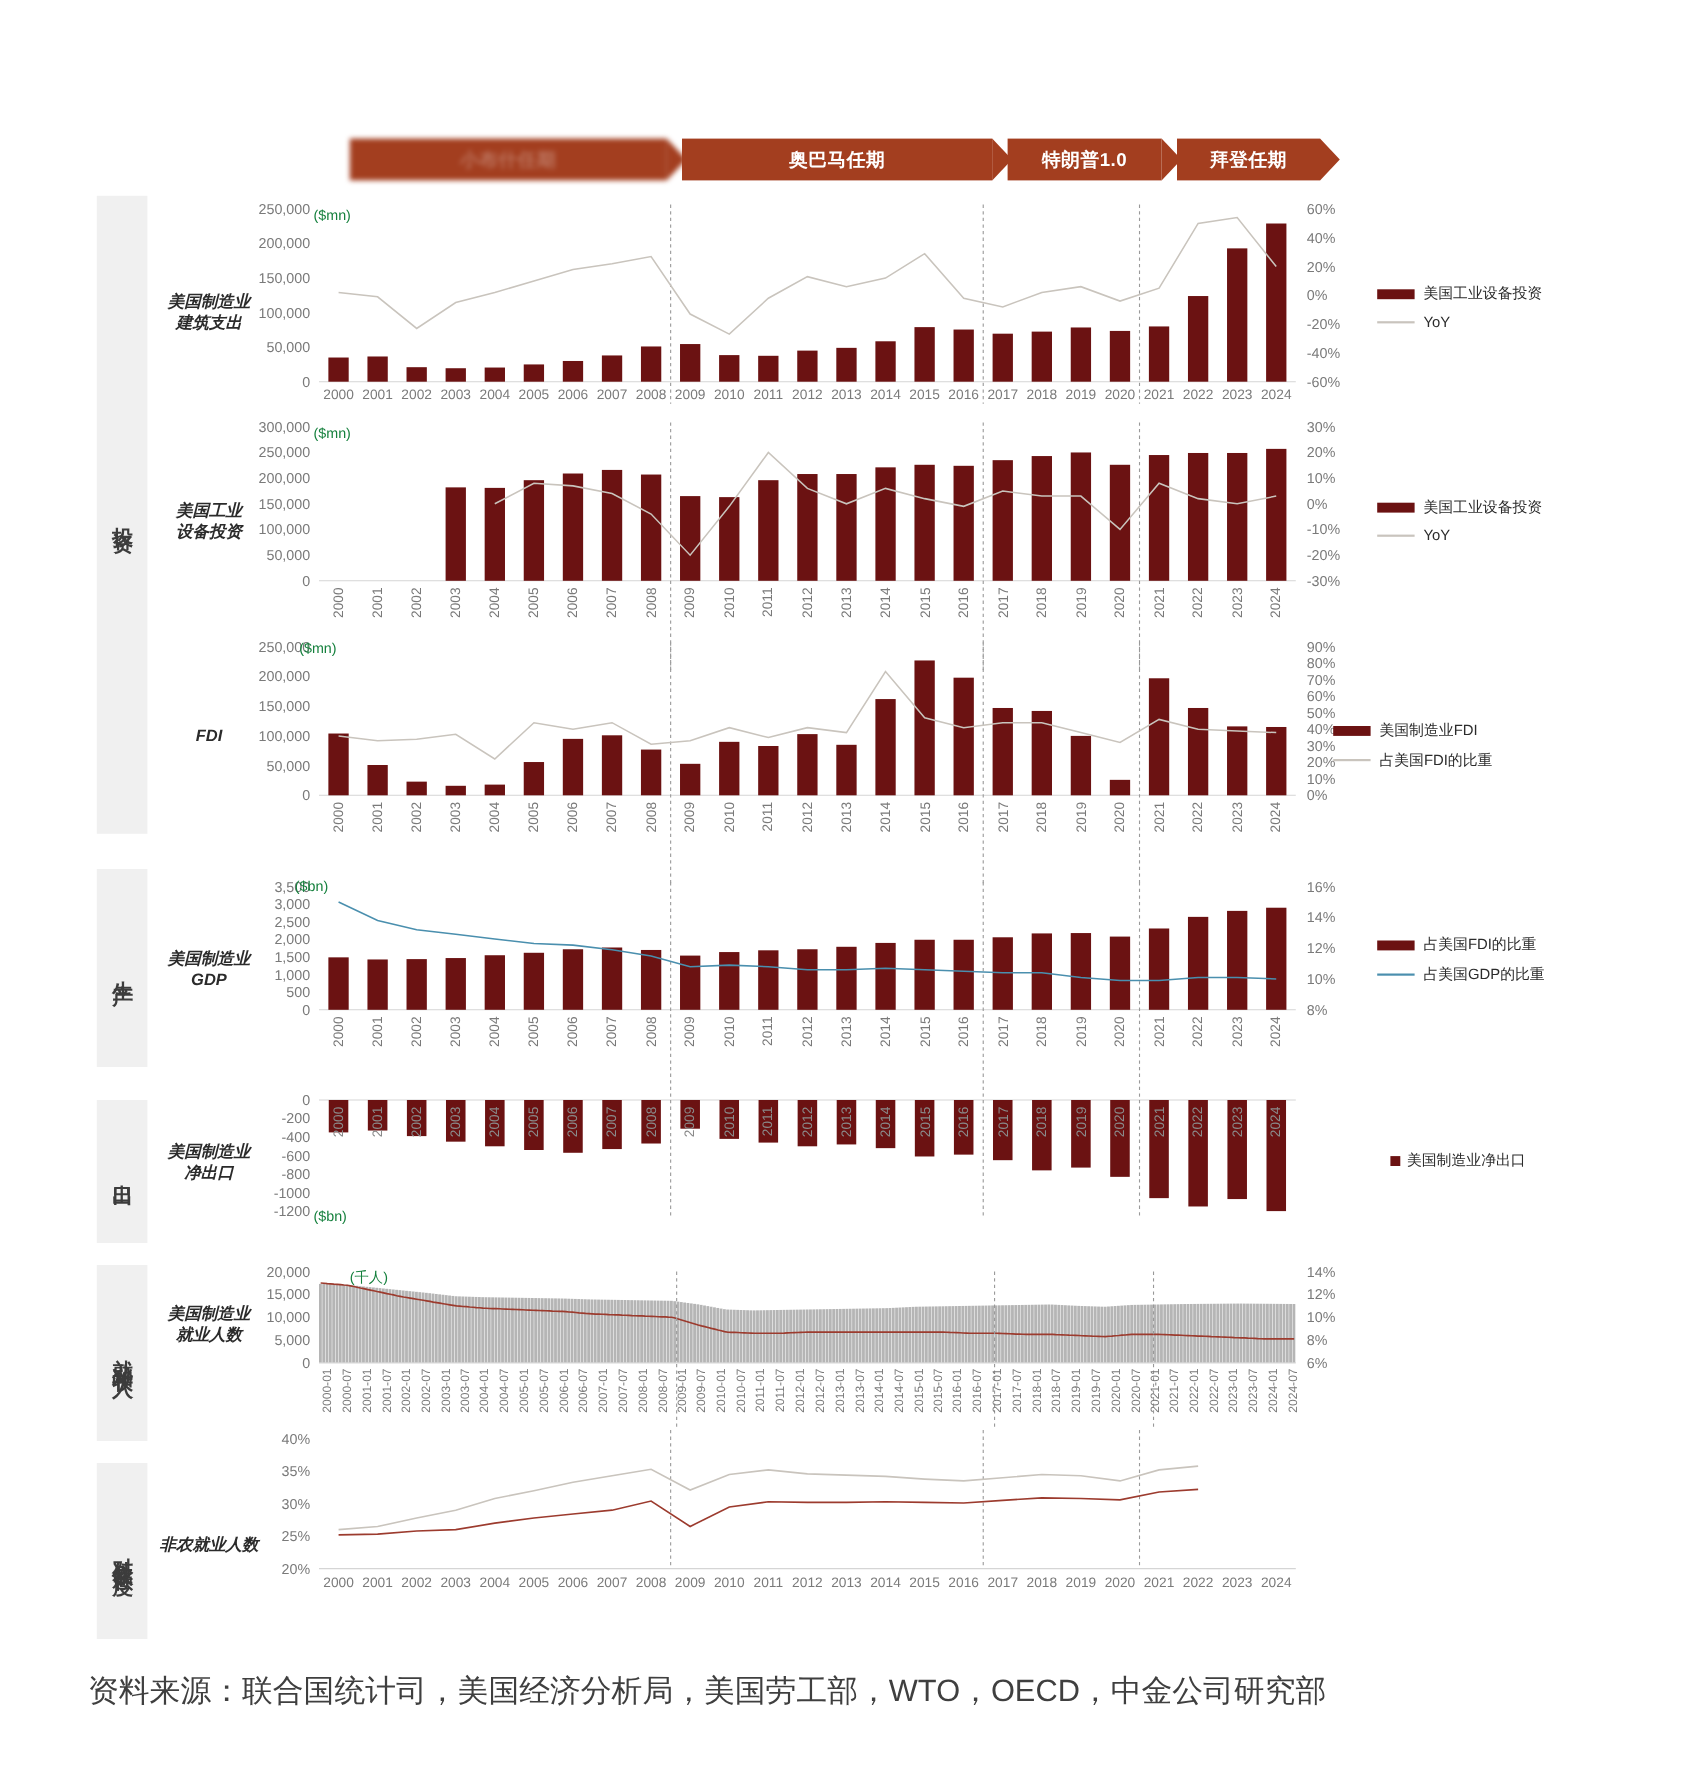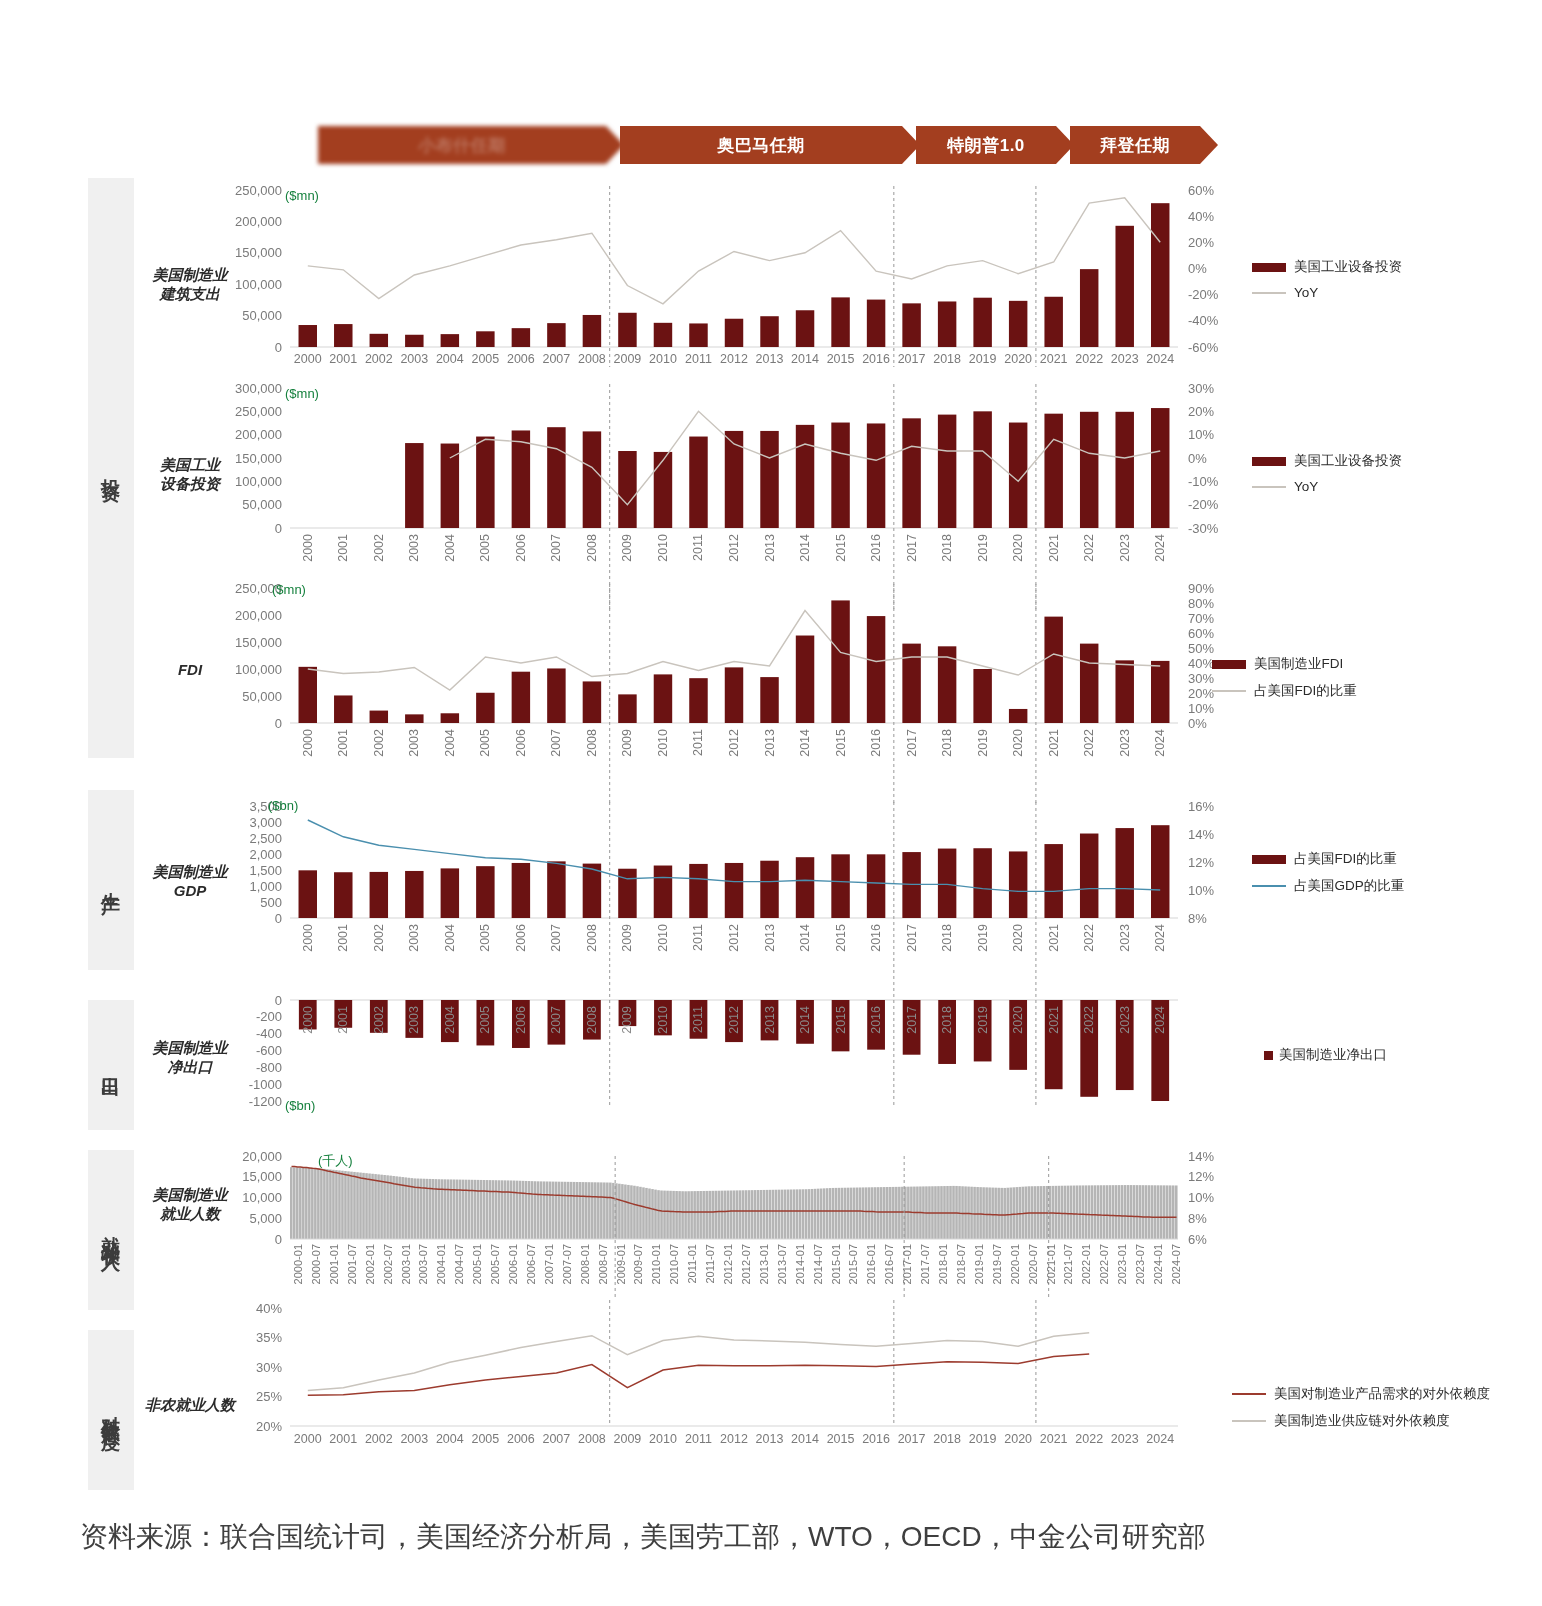--- a/index.html
+++ b/index.html
@@ -729,30 +729,20 @@
         <span class="swline" style="border-top-color: rgb(74, 143, 174);"></span>
         <span>占美国GDP的比重</span>
       </div>
     </div>
   <div class="legend" id="legend-netexport" style="left:1252px;top:1046px;text-align:right;">
       <div class="item">
         <span class="swsq" style="background: rgb(107, 18, 18); margin-left: 12px; margin-right: 6px;"></span>
         <span>美国制造业净出口</span>
       </div>
     </div>
-  <div class="legend" id="legend-dependency" style="left:1232px;top:1385px;">
-      <div class="item">
-        <span class="swline" style="border-top-color: rgb(156, 59, 46);"></span>
-        <span>美国对制造业产品需求的对外依赖度</span>
-      </div>
-      <div class="item">
-        <span class="swline" style="border-top-color: rgb(201, 196, 189);"></span>
-        <span>美国制造业供应链对外依赖度</span>
-      </div>
-    </div>
 
   <div class="source">资料来源：联合国统计司，美国经济分析局，美国劳工部，WTO，OECD，中金公司研究部</div>
 <div class="xlab" style="left: 290px; width: 35.52px; top: 352px;">2000</div>
     <div class="xlab" style="left: 325.52px; width: 35.52px; top: 352px;">2001</div>
     <div class="xlab" style="left: 361.04px; width: 35.52px; top: 352px;">2002</div>
     <div class="xlab" style="left: 396.56px; width: 35.52px; top: 352px;">2003</div>
     <div class="xlab" style="left: 432.08px; width: 35.52px; top: 352px;">2004</div>
     <div class="xlab" style="left: 467.6px; width: 35.52px; top: 352px;">2005</div>
     <div class="xlab" style="left: 503.12px; width: 35.52px; top: 352px;">2006</div>
     <div class="xlab" style="left: 538.64px; width: 35.52px; top: 352px;">2007</div>

